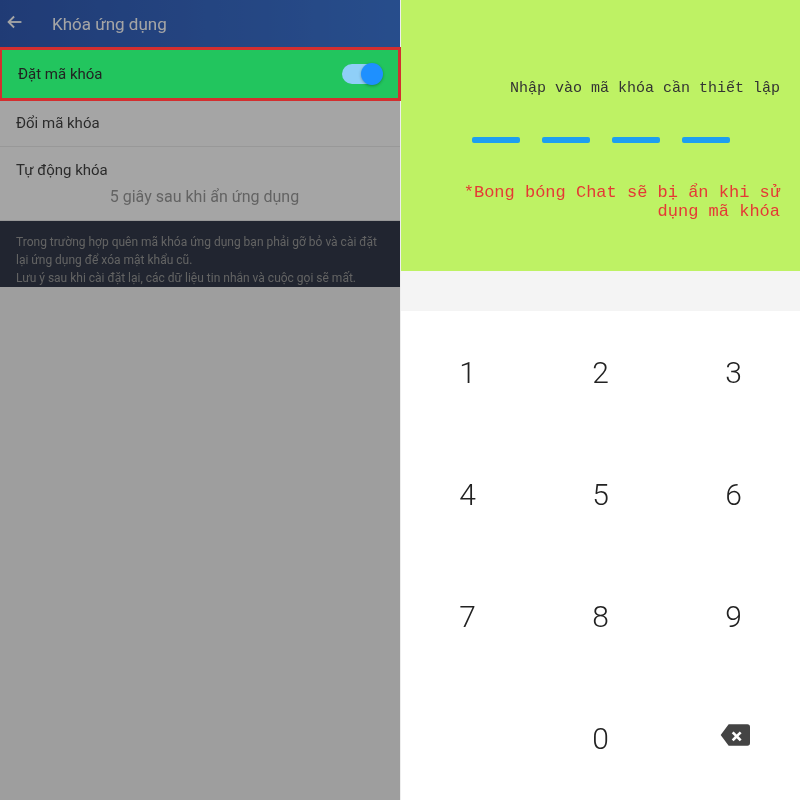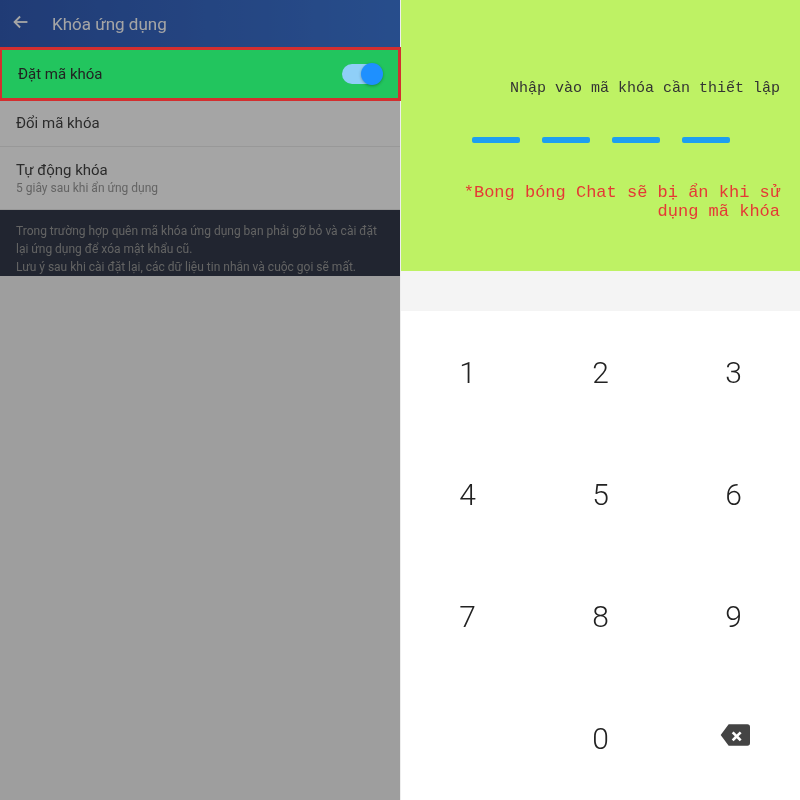--- a/index.html
+++ b/index.html
@@ -28,36 +28,36 @@
       background: rgba(55,55,55,0.45);
       pointer-events: none;
       z-index: 5;
     }
     .appbar {
       height: 48px;
       background: linear-gradient(90deg,#0e3fa8 0%, #1b60d1 100%);
       color: #fff;
       display: flex;
       align-items: center;
-      padding: 0 10px;
-      gap: 20px;
+      padding: 0 4px;
+      gap: 26px;
     }
     .appbar-title { font-size: 17px; font-weight: 400; }
     .settings-list { background: #f3f3f3; }
     .row {
       background: #fff;
       padding: 14px 16px;
       display: flex;
       align-items: center;
       justify-content: space-between;
       border-bottom: 1px solid #e7e7e7;
     }
-    .row-col { display:flex; flex-direction:column; gap:2px; }
+    .row-col { display:flex; gap:2px; }
     .row-title { font-size: 15px; color: #222; }
-    .row-sub { font-size: 12px; color: #888; }
+    .row-sub { font-size: 16px; color: #888; margin-top: 26px; }
     .row-highlight {
       position: relative;
       z-index: 10;
       border: 3px solid #d32f2f;
       margin: -1px;
       background: #22c55e;
     }
     .toggle {
       width: 40px; height: 20px;
       background: #c7c7c7;

